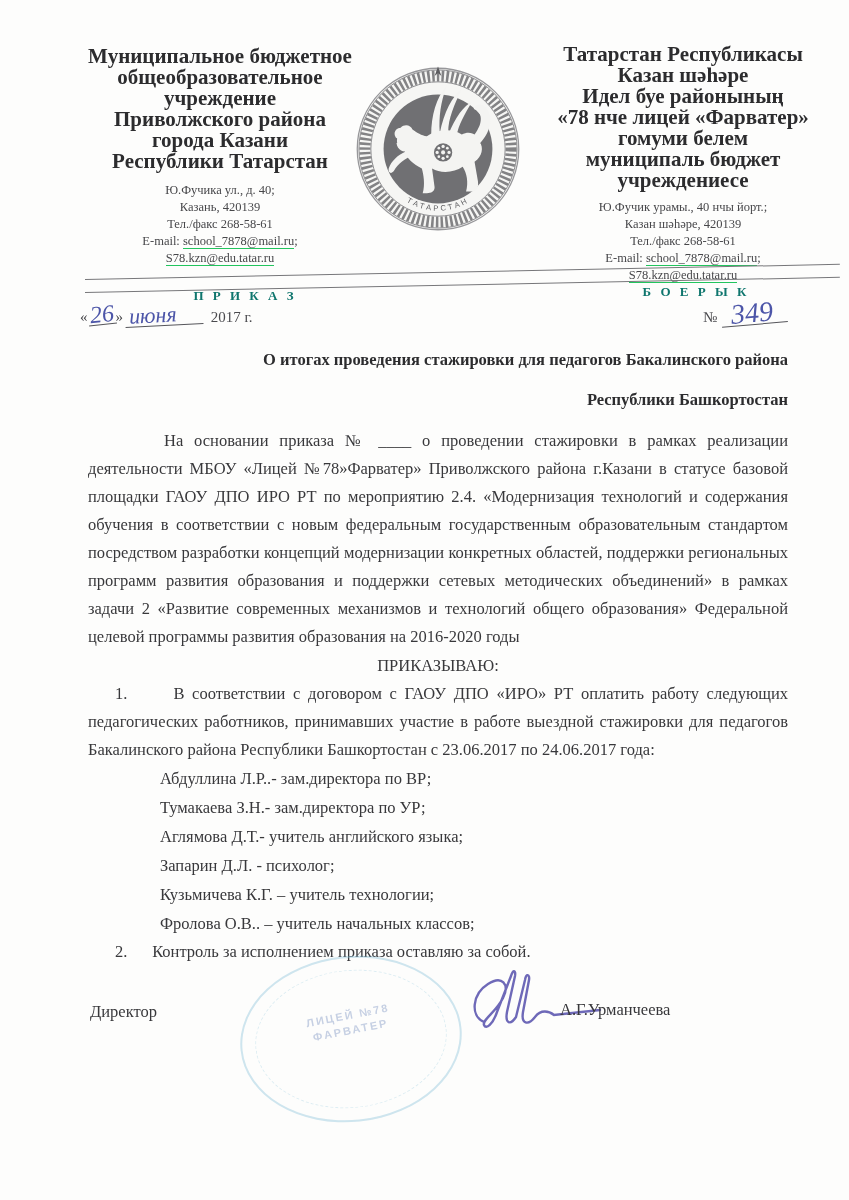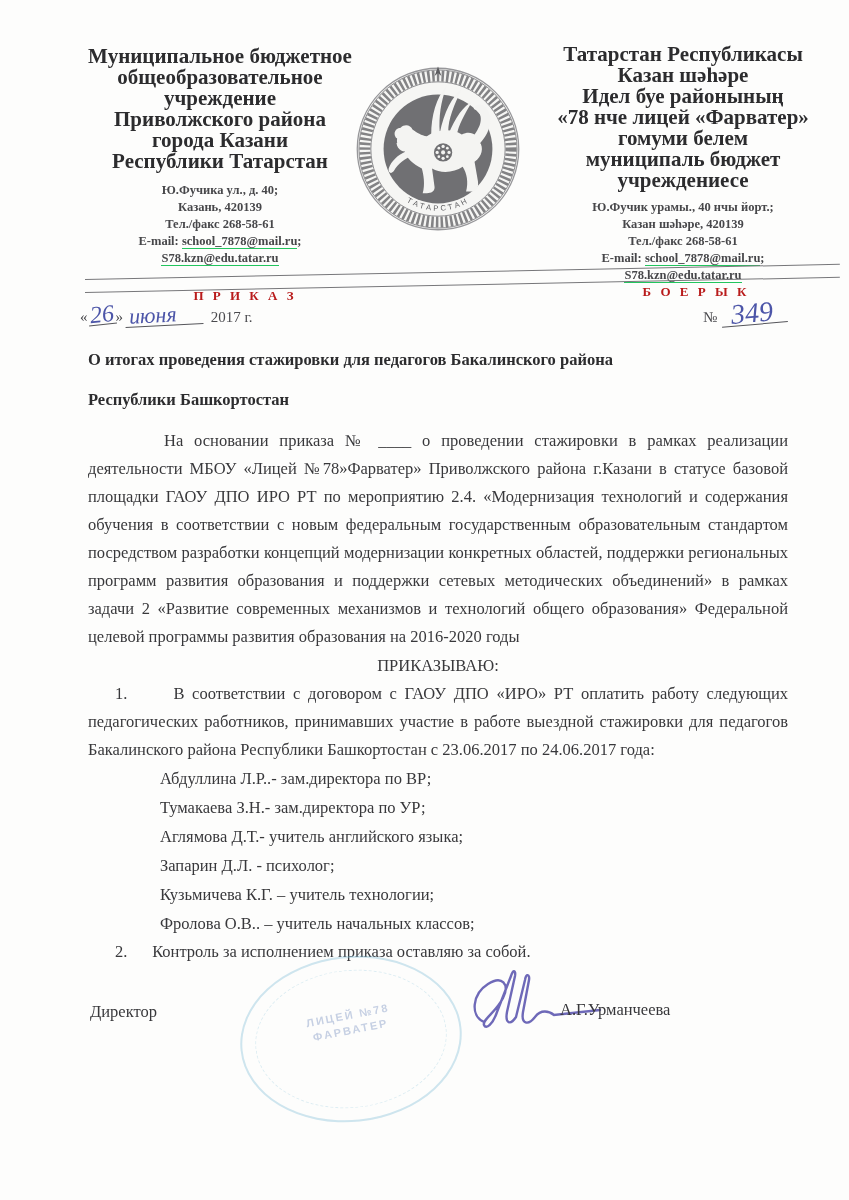--- a/index.html
+++ b/index.html
@@ -11,47 +11,47 @@
     position:relative;
     overflow:hidden;
   }
   .page{position:absolute;inset:0;}
 
   
   .lh-block{position:absolute;text-align:center;}
   .lh-left{left:86px;top:46px;width:268px;}
   .lh-right{left:538px;top:44px;width:290px;}
   .lh-title{font-weight:bold;font-size:21px;line-height:21px;color:#2c2c2e;}
-  .lh-contacts{margin-top:10px;font-size:12.5px;line-height:17px;color:#47474a;font-weight:bold;}
+  .lh-contacts{margin-top:10px;font-size:12.5px;line-height:17px;color:#47474a;}
   .lh-right .lh-contacts{margin-top:8px;}
   .u{border-bottom:1px solid #22c55e;}
 
   
   .emblem{position:absolute;left:353px;top:60px;width:170px;height:178px;}
 
   
   .rule{position:absolute;left:85px;width:755px;height:1px;background:#77777a;transform:rotate(-1.15deg);transform-origin:left center;}
   .rule-1{top:279px;}
   .rule-2{top:292px;}
 
   
   .order-left{position:absolute;left:80px;top:288px;width:330px;}
-  .order-label{font-weight:bold;font-size:13px;letter-spacing:3px;color:#b91c1c;text-align:center;}
+  .order-label{font-weight:bold;font-size:13px;letter-spacing:3px;color:#0f766e;text-align:center;}
   .date-line{margin-top:0px;font-size:15px;color:#4a4a4e;white-space:nowrap;}
   .hw{font-style:italic;color:#4c55a8;display:inline-block;}
   .hw-day{font-size:24px;transform:rotate(-6deg);border-bottom:1px solid #55555a;padding:0 2px;line-height:20px;}
   .hw-month{font-size:22px;transform:rotate(-3deg);border-bottom:1px solid #55555a;padding:0 26px 0 4px;line-height:20px;margin-left:2px;}
   .date-year{margin-left:8px;}
   .order-right{position:absolute;right:48px;top:284px;width:210px;text-align:center;}
   .num-line{margin-top:2px;text-align:right;padding-right:14px;font-size:15px;color:#4a4a4e;}
   .hw-num{font-size:28px;transform:rotate(-5deg);border-bottom:1px solid #55555a;padding:0 14px 0 10px;line-height:22px;}
 
   
   .doc{position:absolute;left:88px;top:350px;width:700px;font-size:16.5px;line-height:28px;color:#38383b;}
-  .doc-title{font-weight:bold;text-align:left;color:#2c2c2e;line-height:20px;}
+  .doc-title{font-weight:bold;text-align:right;color:#2c2c2e;line-height:20px;}
   .doc-title + .doc-title{margin-top:20px;}
   .para{margin-top:17px;text-align:justify;text-indent:76px;}
   .resolve{text-align:center;margin-top:1px;}
   .item{ text-align:justify;text-indent:27px;}
   .staff{margin-left:72px;}
   .staff div{line-height:29px;}
 
   
   .sig-row{position:relative;margin-top:26px;height:40px;}
   .sig-role{position:absolute;left:2px;top:6px;}

